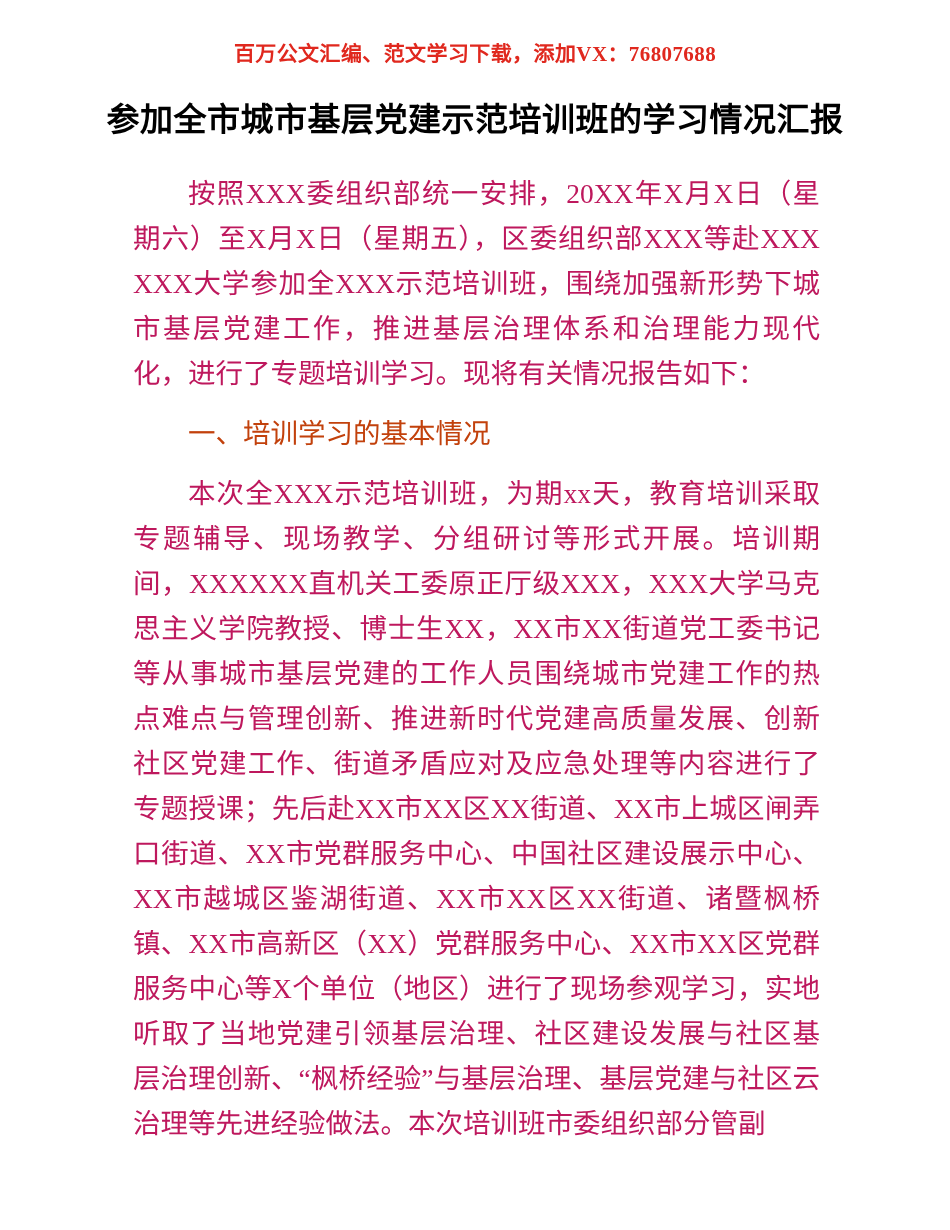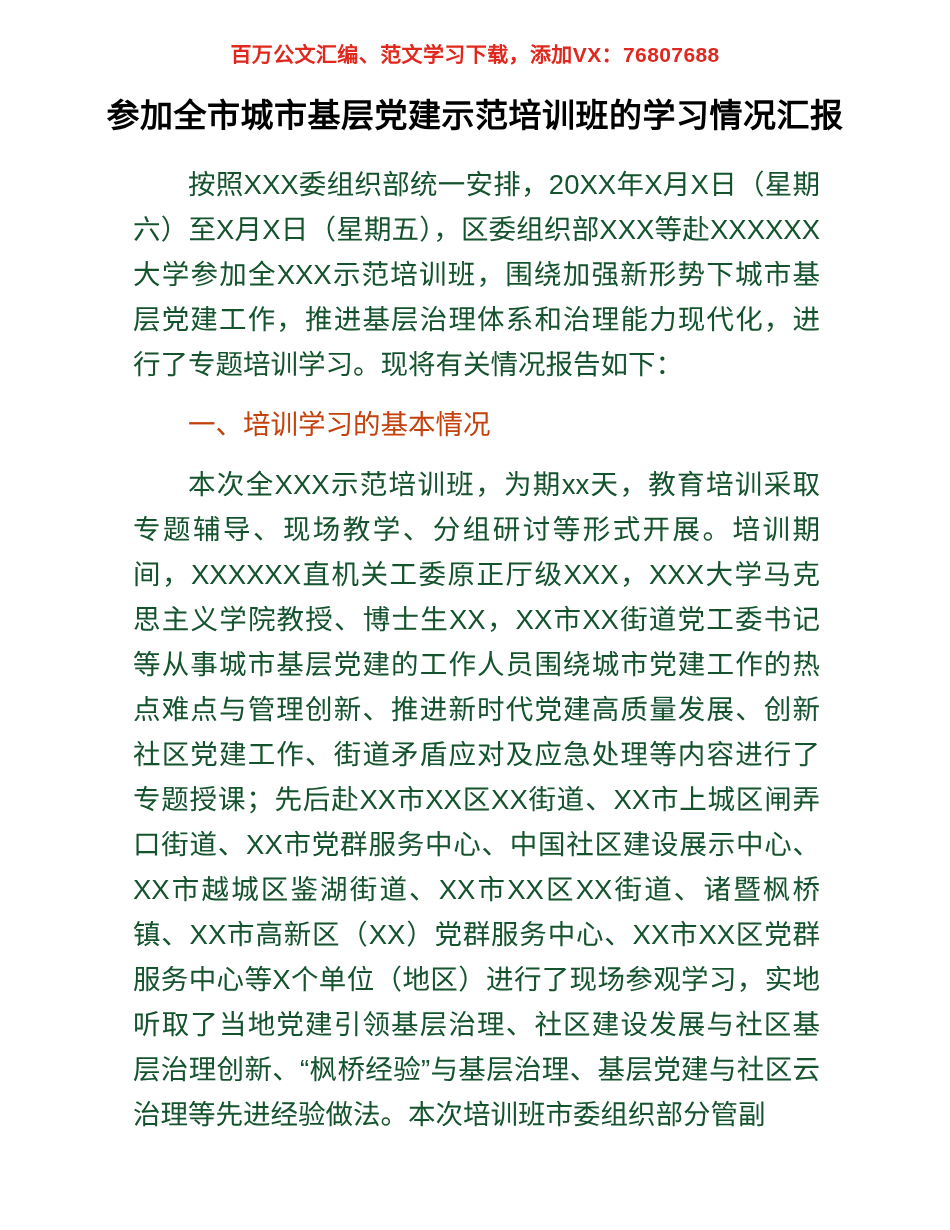--- a/index.html
+++ b/index.html
@@ -15,20 +15,21 @@
     -webkit-font-smoothing: antialiased;
     overflow: hidden;
   }
 
   .page {
     position: relative;
     width: 950px;
     height: 1230px;
     background: #ffffff;
     box-sizing: border-box;
+    font-family: Liberation Serif, serif;
   }
 
   
   .promo-banner {
     width: 100%;
     text-align: center;
     padding-top: 44px;
     line-height: 1;
   }
   .promo-banner-text {
@@ -41,39 +42,39 @@
   }
 
   
   .doc-title {
     margin: 0;
     padding: 0 51px;
     padding-top: 28px;
     text-align: center;
     font-size: 33px;
     font-weight: 700;
-    line-height: 45px;
+    line-height: 54px;
     letter-spacing: 0.5px;
     color: #000;
   }
 
   
   .doc-body {
     padding: 0 130px 0 133px;
     box-sizing: border-box;
   }
 
   .para {
     margin: 0;
     font-size: 27.5px;
     line-height: 45px;
     text-align: justify;
     text-justify: inter-ideograph;
     text-indent: 2em;
-    color: #14532d;
+    color: #be185d;
     word-break: break-all;
   }
   .para.first {
     margin-top: 24px;
   }
   .section-heading {
     margin: 0;
     margin-top: 15px;
     font-size: 27.5px;
     line-height: 45px;

